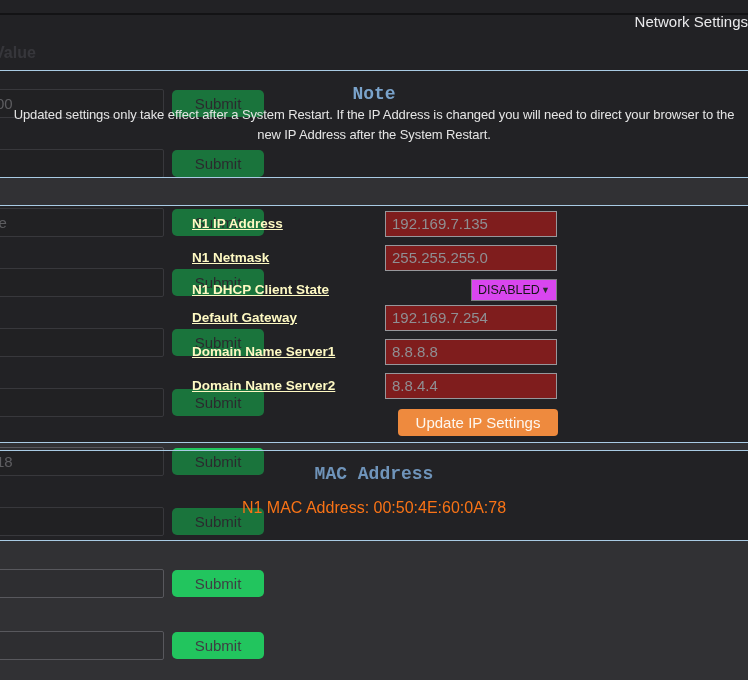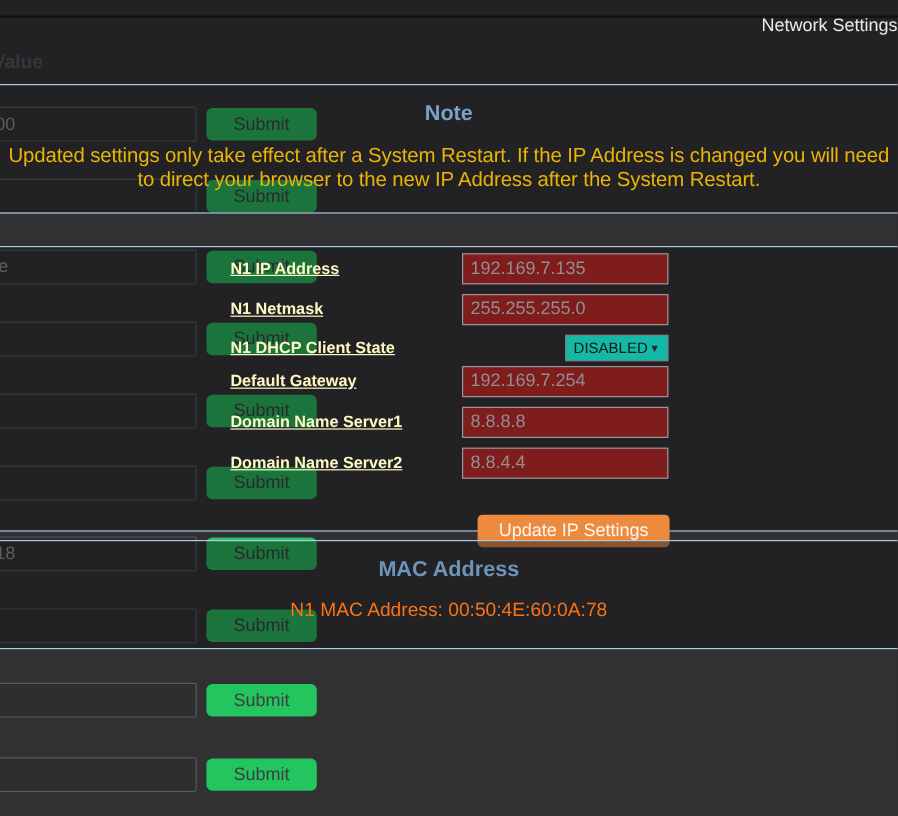--- a/index.html
+++ b/index.html
@@ -25,45 +25,45 @@
   .bg-submit{position:absolute;left:172px;top:1px;width:92px;height:27px;
              background:#22c55e;border-radius:5px;color:#3e3e43;font-size:15px;
              text-align:center;line-height:27px;}
   
   .sec{position:absolute;left:0;width:748px;box-sizing:border-box;
        background:rgba(18,18,20,0.45);}
   #sec-header{top:13px;height:57px;}
   #modal-title{padding-top:0;text-align:right;color:#eaeaec;font-size:15px;}
   #sec-note{top:70px;height:108px;border-top:1px solid #a9cbe4;
             border-bottom:1px solid #a9cbe4;}
-  .sec-heading{text-align:center;font-weight:bold;font-size:18px;margin-top:13px;}
+  .sec-heading{text-align:center;font-weight:bold;font-size:18px;margin-top:13px;font-family:Liberation Mono, monospace;}
   #note-heading{color:#7aa3cb;}
-  #note-text{margin:15px auto 0;width:738px;text-align:center;color:#eab308;
-             font-size:17px;line-height:19.5px;letter-spacing:-0.1px;}
+  #note-text{margin:1px auto 0;width:738px;text-align:center;color:#e5e5e5;
+             font-size:13px;line-height:19.5px;letter-spacing:-0.1px;}
   #sec-ip{top:205px;height:238px;border-top:1px solid #a9cbe4;
           border-bottom:1px solid #a9cbe4;}
   .form-row{position:absolute;left:0;width:748px;height:26px;}
   .form-row:nth-of-type(1){top:5px}.form-row:nth-of-type(2){top:39px}
   .form-row:nth-of-type(3){top:71px}.form-row:nth-of-type(4){top:99px}
   .form-row:nth-of-type(5){top:133px}.form-row:nth-of-type(6){top:167px}
   .form-label{position:absolute;left:192px;top:0;color:#fef9c3;font-weight:bold;
               font-size:13.5px;line-height:26px;text-decoration:underline;}
   .form-input{position:absolute;left:385px;top:0;width:172px;height:26px;
               box-sizing:border-box;background:#7f1d1d;border:1px solid #97979b;
               color:#8f8f93;font-size:15px;line-height:24px;padding-left:6px;}
   .form-select{position:absolute;left:471px;top:2px;width:86px;height:22px;
-               box-sizing:border-box;background:#14b8a6;border:1px solid #7e7e82;
+               box-sizing:border-box;background:#d946ef;border:1px solid #7e7e82;
                color:#161618;font-size:12.5px;display:flex;align-items:center;
                justify-content:space-between;padding:0 6px;}
   .form-select .arrow{font-size:9px;color:#2a2a2c;}
   .btn{position:absolute;height:27px;background:#ee8a3e;border-radius:4px;
        color:#fdf7f0;font-size:15px;text-align:center;line-height:27px;
        cursor:pointer;}
   #btn-cancel{left:192px;top:203px;width:82px;}
-  #btn-update{left:398px;top:203px;width:160px;margin-top:20px;}
+  #btn-update{left:398px;top:203px;width:160px;}
   #sec-mac{top:450px;height:91px;border-top:1px solid #a9cbe4;
            border-bottom:1px solid #a9cbe4;}
   #mac-heading{color:#6f94ba;}
   #mac-line{margin-top:15px;text-align:center;color:#f97316;font-size:16px;}
 </style>
 </head>
 <body>
 
 <div id="bg-page">
   <div id="bg-topbar"></div>

